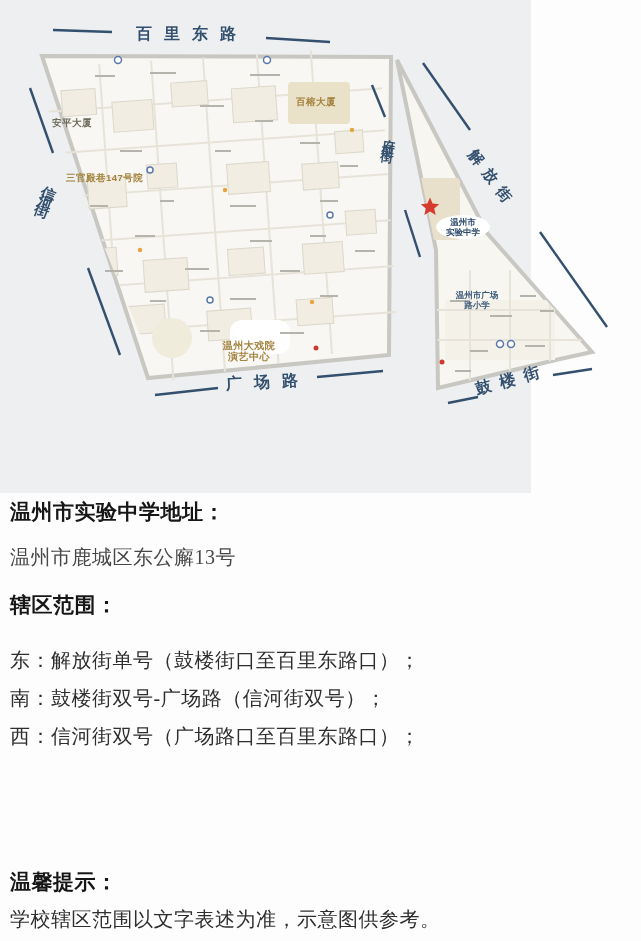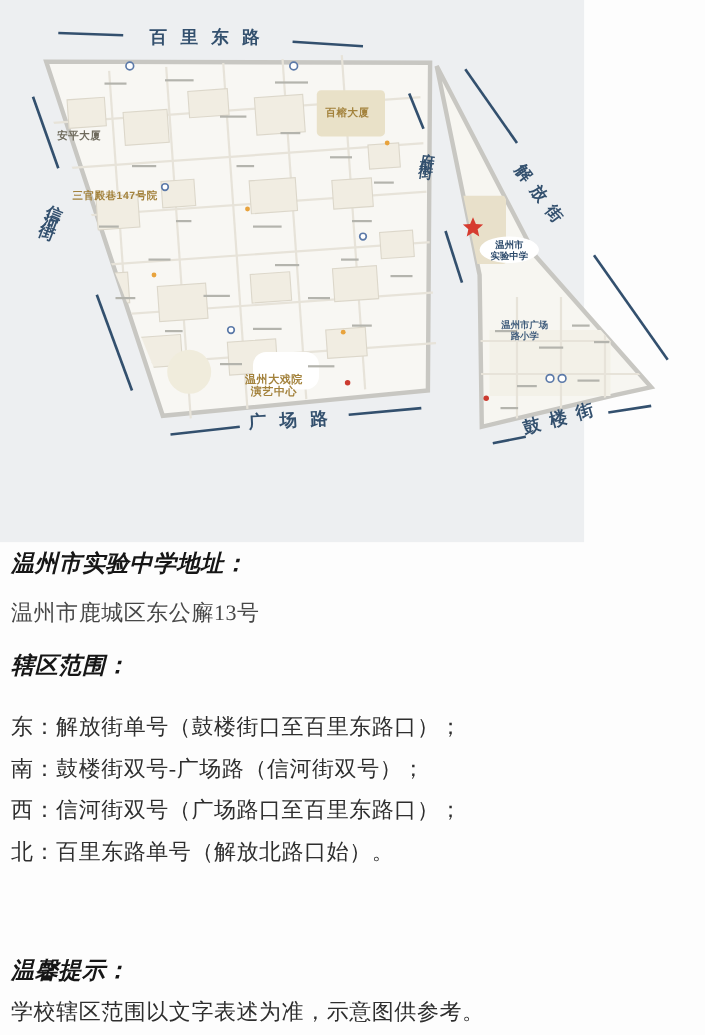--- a/index.html
+++ b/index.html
@@ -15,21 +15,21 @@
   .street-v{writing-mode:vertical-rl;text-orientation:upright;font-size:15px;}
   .gold{color:#a3823c;font-weight:700;font-size:9.5px;letter-spacing:.5px;
         font-family:"Liberation Sans","DejaVu Sans",sans-serif;position:absolute;white-space:nowrap;}
   .dark-bldg{color:#6e6a5c;}
   .navy-poi{position:absolute;color:#2c4a6b;font-weight:700;text-align:center;
             font-family:"Liberation Sans","DejaVu Sans",sans-serif;line-height:10px;font-size:8.5px;}
 
   
   .text-section{position:absolute;left:0;top:493px;width:641px;height:448px;background:#fdfdfd;}
   .t{position:absolute;left:10px;white-space:nowrap;}
-  .heading{font-size:21px;font-weight:700;color:#161616;letter-spacing:.5px;font-style:italic;}
+  .heading{font-size:21px;font-weight:700;color:#161616;letter-spacing:.5px;}
   .body-line{font-size:20px;color:#2e2e2e;letter-spacing:.5px;text-align:right;}
   .addr{color:#474747;}
 </style>
 </head>
 <body>
 
 <div class="page">
 
   <div class="map-section">
     <svg width="641" height="493" viewBox="0 0 641 493">
@@ -194,19 +194,18 @@
   </div>
 
   <div class="text-section">
     <div class="t heading" style="top:5px;">温州市实验中学地址：</div>
     <div class="t body-line addr" style="top:51px;">温州市鹿城区东公廨13号</div>
     <div class="t heading" style="top:98px;">辖区范围：</div>
 
     <div class="t body-line" style="top:154px;">东：解放街单号（鼓楼街口至百里东路口）；</div>
     <div class="t body-line" style="top:192px;">南：鼓楼街双号-广场路（信河街双号）；</div>
     <div class="t body-line" style="top:230px;">西：信河街双号（广场路口至百里东路口）；</div>
-    <div class="t body-line" style="top:268px;">北：百里东路单号（解放北路口始）。</div>
 
     <div class="t heading" style="top:375px;">温馨提示：</div>
     <div class="t body-line" style="top:413px;">学校辖区范围以文字表述为准，示意图供参考。</div>
   </div>
 
 </div>
 
 </body></html>

